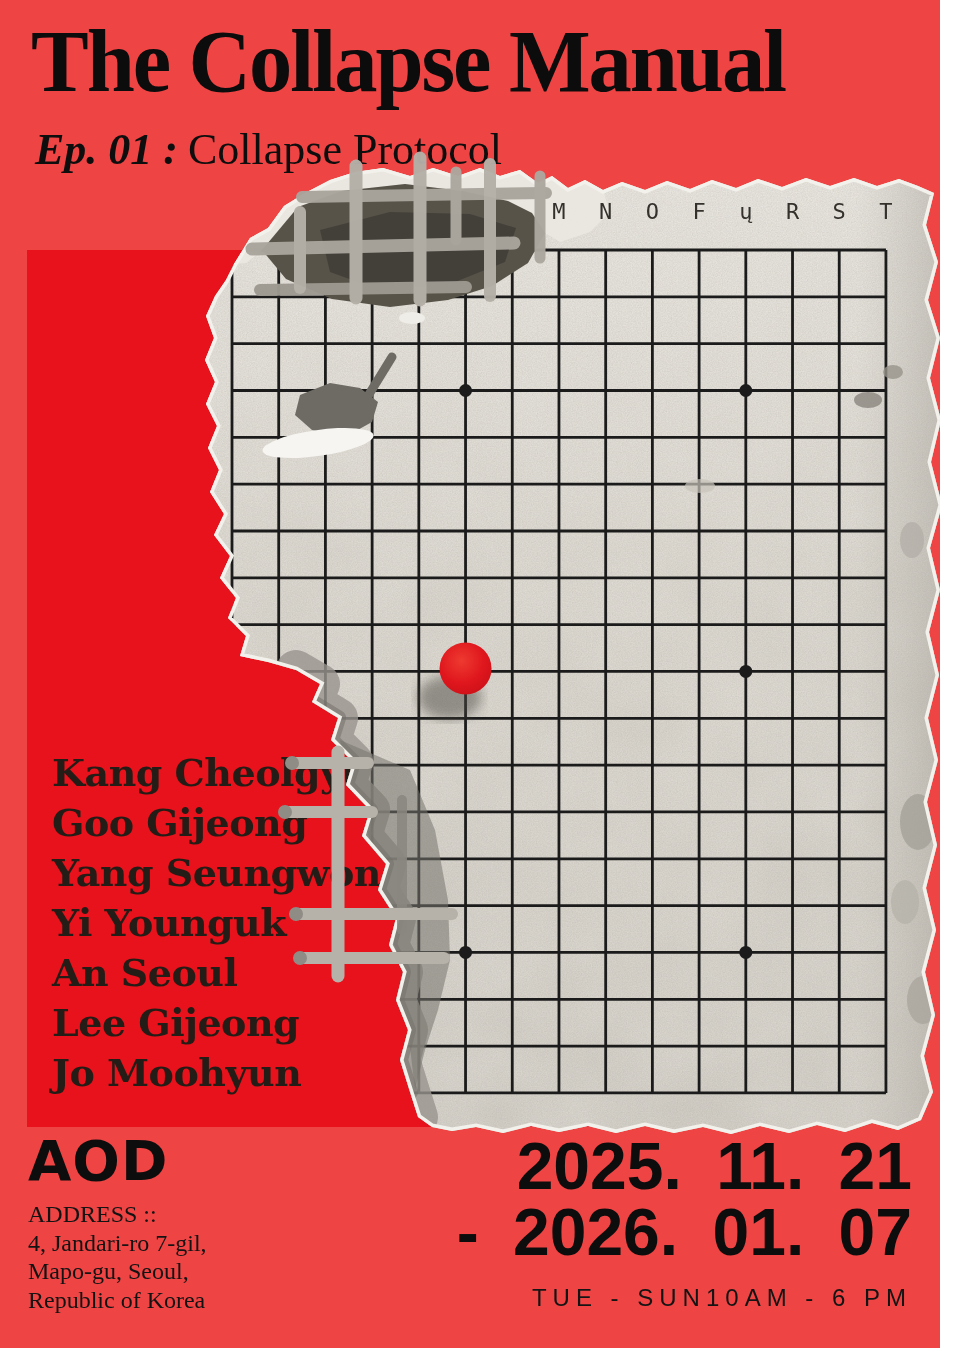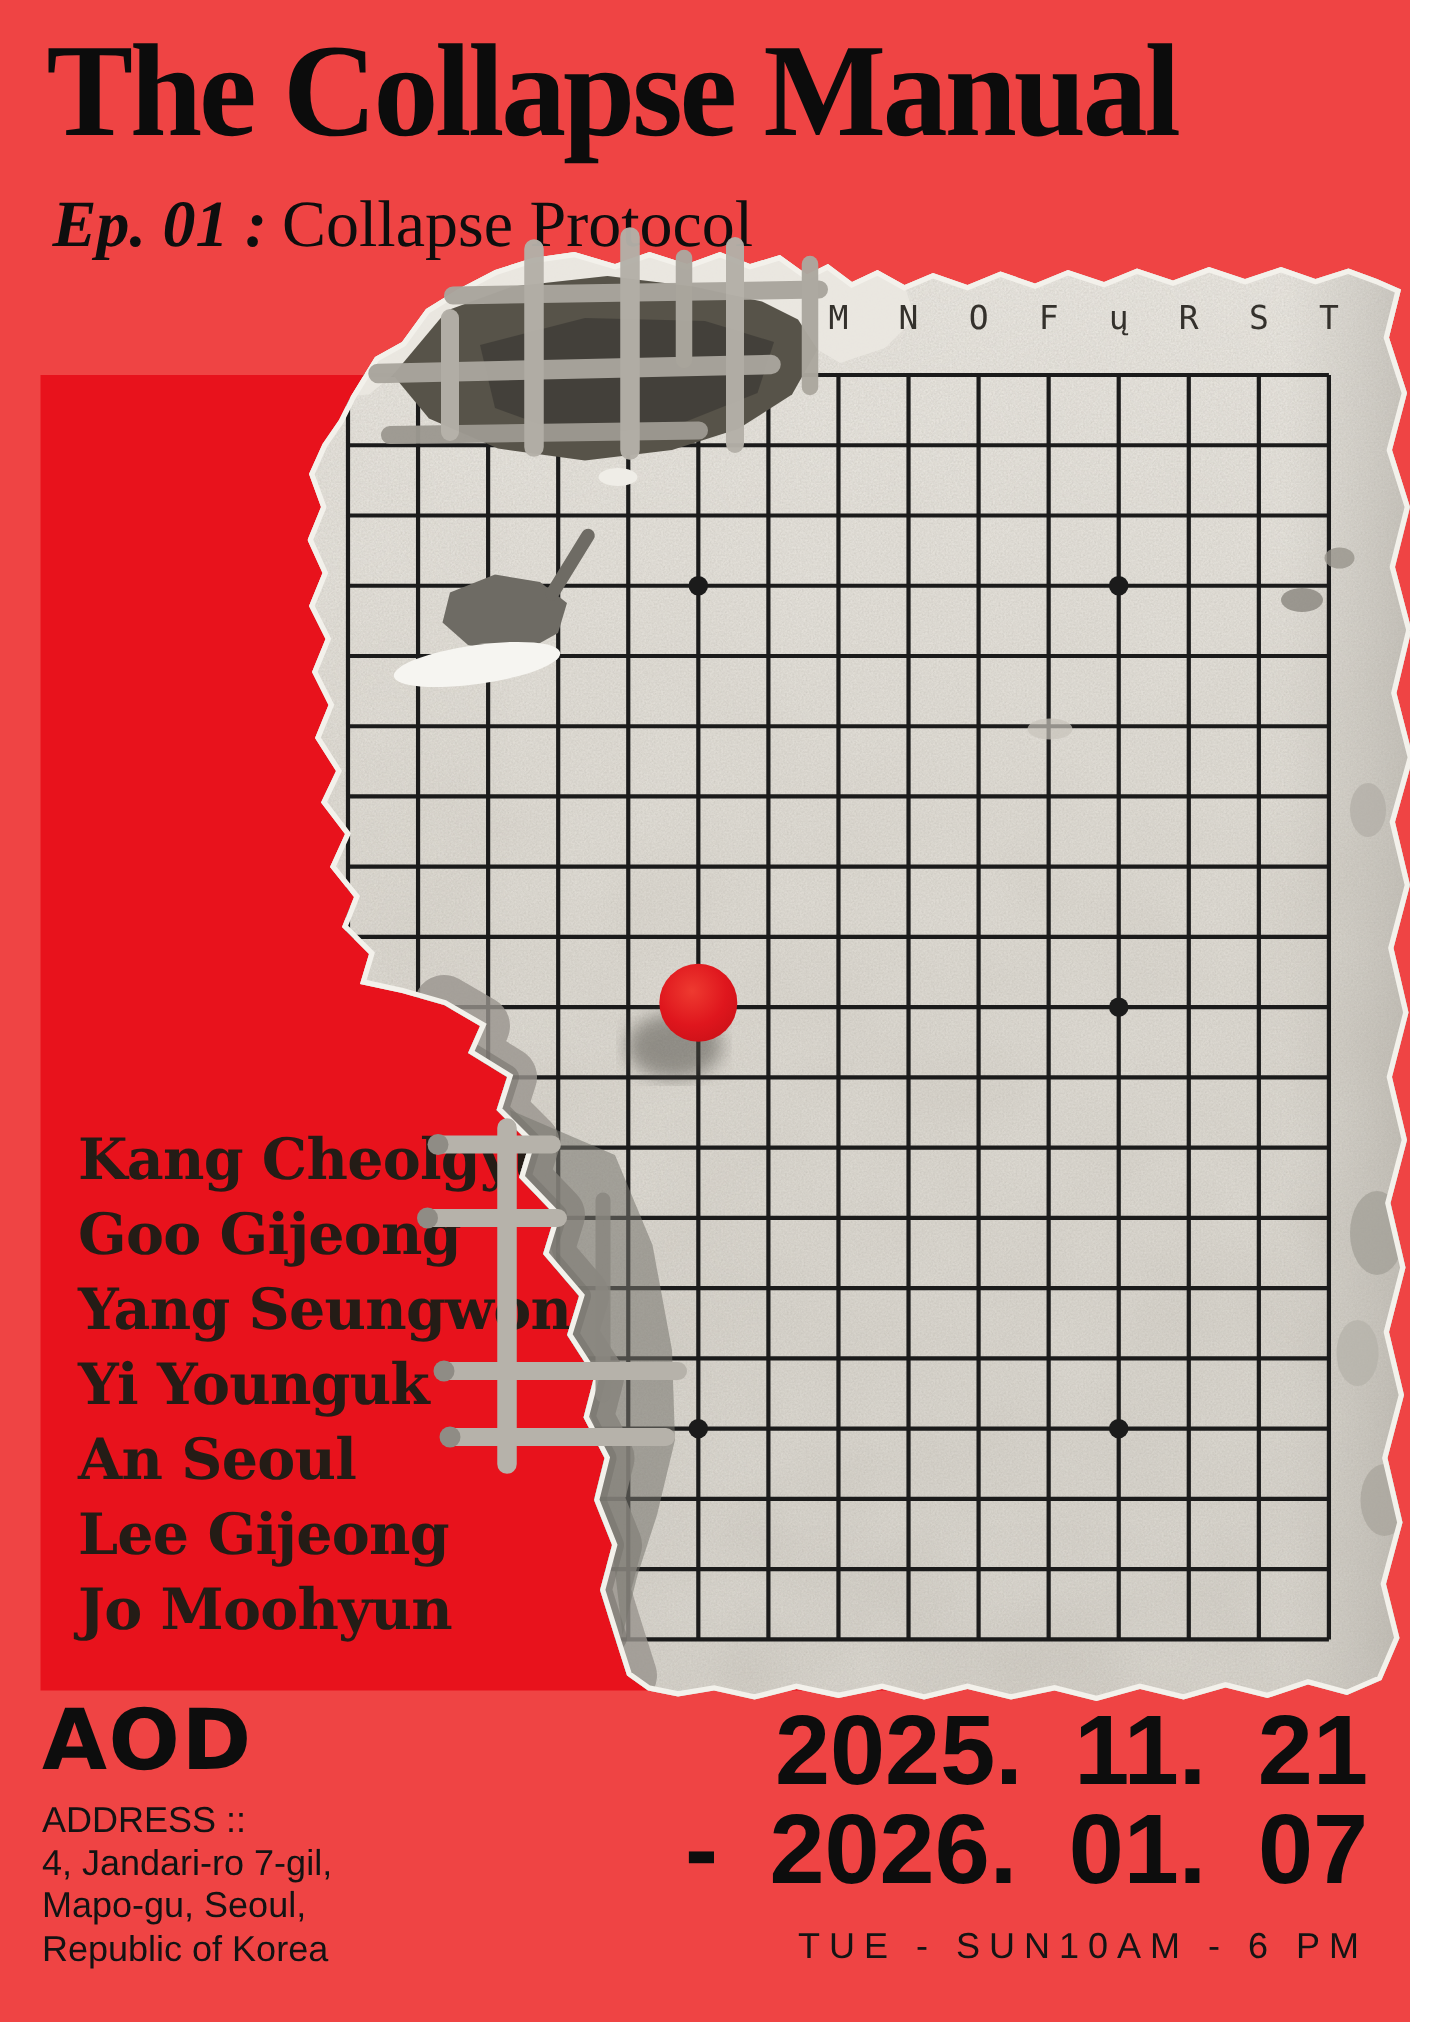--- a/index.html
+++ b/index.html
@@ -15,21 +15,21 @@
   
   .red-field{position:absolute;left:27px;top:250px;width:594px;height:877px;}
   .artists{position:absolute;left:52px;top:748px;margin:0;padding:0;list-style:none;z-index:2;}
   .artists li{font-family:"DejaVu Serif",serif;font-weight:700;font-size:38px;line-height:50px;
               color:#241c16;letter-spacing:-0.5px;}
   
   .slab{position:absolute;left:0;top:0;z-index:3;pointer-events:none;}
   
   .logo{position:absolute;left:28px;top:1128px;font-family:"DejaVu Sans",sans-serif;
         font-weight:800;font-size:56px;color:#0d0d0d;letter-spacing:1px;}
-  .address{position:absolute;left:28px;top:1200px;font-size:24px;line-height:28.5px;color:#131313;}
+  .address{position:absolute;left:28px;top:1200px;font-size:24px;line-height:28.5px;color:#131313;font-family:Liberation Serif, serif;}
   .dates{position:absolute;right:28px;text-align:right;font-family:"Liberation Sans",sans-serif;
          font-weight:800;font-size:66px;color:#0d0d0d;word-spacing:16px;letter-spacing:0;white-space:nowrap;}
   .date-from{top:1128px;}
   .date-to{top:1194px;}
   .hours{position:absolute;right:28px;top:1284px;display:flex;font-size:24px;
          font-weight:500;letter-spacing:6px;color:#141414;white-space:nowrap;}
 </style>
 </head>
 <body>
 

